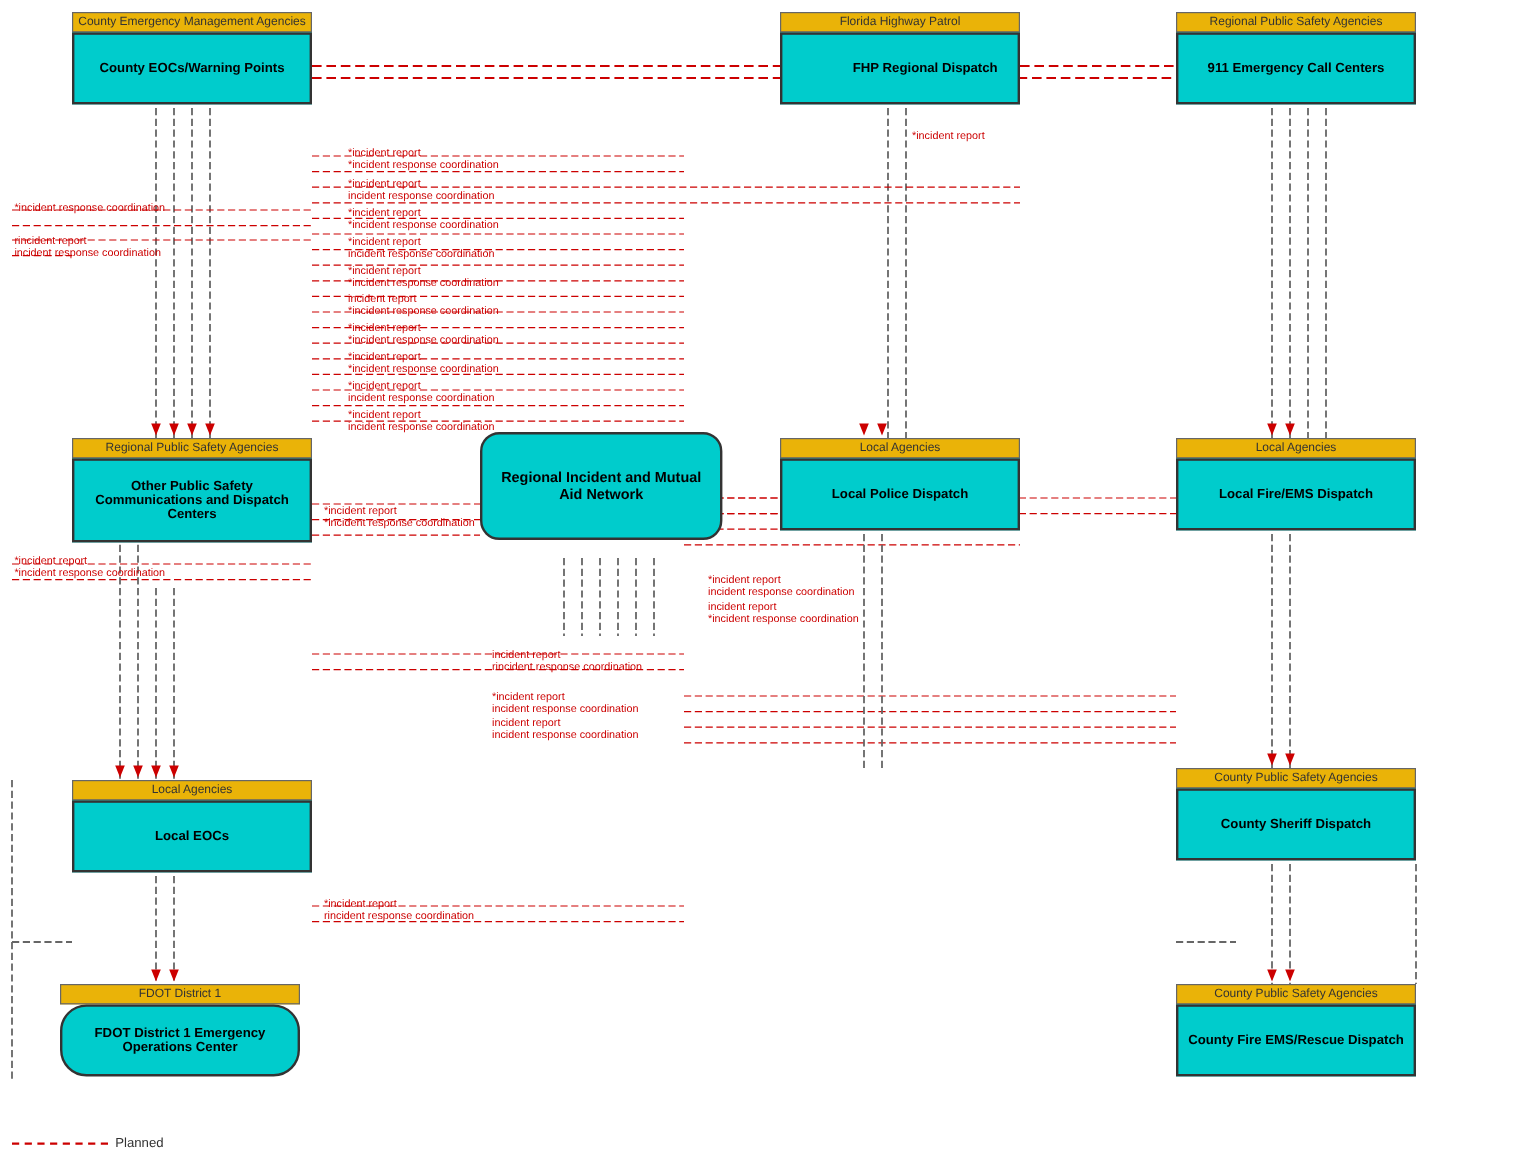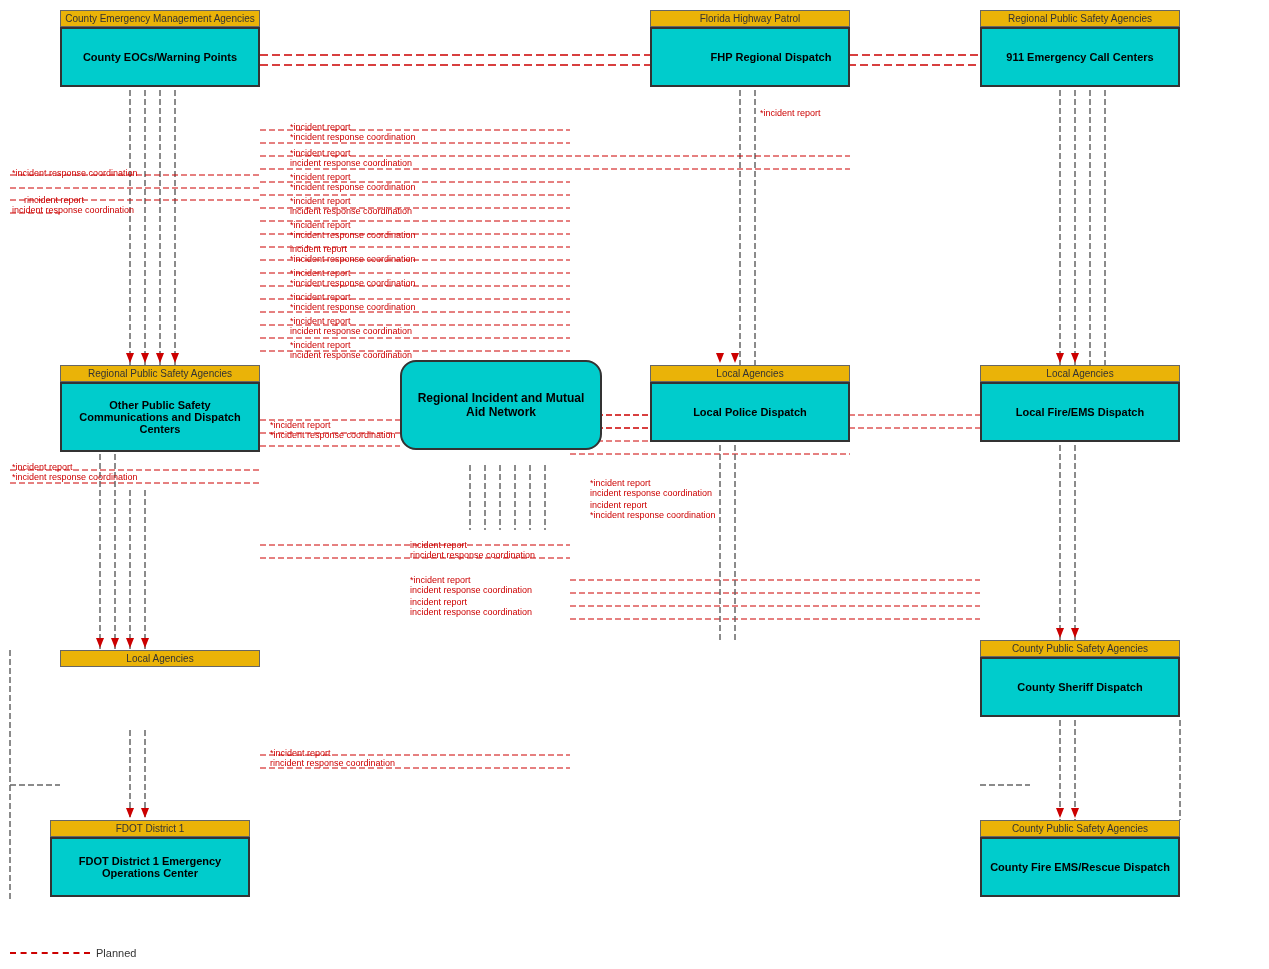--- a/index.html
+++ b/index.html
@@ -229,30 +229,31 @@
     <div class="node-body" style="min-height:60px; display:flex; align-items:center; justify-content:center;">Local Police Dispatch</div>
   </div>
 
   <div class="node" style="left:980px; top:365px; width:200px;">
     <div class="node-header">Local Agencies</div>
     <div class="node-body" style="min-height:60px; display:flex; align-items:center; justify-content:center;">Local Fire/EMS Dispatch</div>
   </div>
 
   <div class="node" style="left:60px; top:650px; width:200px;">
     <div class="node-header">Local Agencies</div>
+    <div class="node-body" style="min-height:60px; display:flex; align-items:center; justify-content:center;">Local EOCs</div>
   </div>
 
   <div class="node" style="left:980px; top:640px; width:200px;">
     <div class="node-header">County Public Safety Agencies</div>
     <div class="node-body" style="min-height:60px; display:flex; align-items:center; justify-content:center;">County Sheriff Dispatch</div>
   </div>
 
   <div class="node" style="left:50px; top:820px; width:200px;">
     <div class="node-header">FDOT District 1</div>
-    <div class="node-body" style="min-height:60px; display:flex; align-items:center; justify-content:center;">FDOT District 1 Emergency Operations Center</div>
+    <div class="node-body" style="min-height:60px; display:flex; align-items:center; justify-content:center;border-radius:22px;">FDOT District 1 Emergency Operations Center</div>
   </div>
 
   <div class="node" style="left:980px; top:820px; width:200px;">
     <div class="node-header">County Public Safety Agencies</div>
     <div class="node-body" style="min-height:60px; display:flex; align-items:center; justify-content:center;">County Fire EMS/Rescue Dispatch</div>
   </div>
 
   <div style="position:absolute; left:290px; top:122px; font-size:9px; color:#cc0000; white-space:nowrap;">*incident report</div>
   <div style="position:absolute; left:290px; top:132px; font-size:9px; color:#cc0000; white-space:nowrap;">*incident response coordination</div>
   <div style="position:absolute; left:290px; top:148px; font-size:9px; color:#cc0000; white-space:nowrap;">*incident report</div>
@@ -268,21 +269,21 @@
   <div style="position:absolute; left:290px; top:268px; font-size:9px; color:#cc0000; white-space:nowrap;">*incident report</div>
   <div style="position:absolute; left:290px; top:278px; font-size:9px; color:#cc0000; white-space:nowrap;">*incident response coordination</div>
   <div style="position:absolute; left:290px; top:292px; font-size:9px; color:#cc0000; white-space:nowrap;">*incident report</div>
   <div style="position:absolute; left:290px; top:302px; font-size:9px; color:#cc0000; white-space:nowrap;">*incident response coordination</div>
   <div style="position:absolute; left:290px; top:316px; font-size:9px; color:#cc0000; white-space:nowrap;">*incident report</div>
   <div style="position:absolute; left:290px; top:326px; font-size:9px; color:#cc0000; white-space:nowrap;">incident response coordination</div>
   <div style="position:absolute; left:290px; top:340px; font-size:9px; color:#cc0000; white-space:nowrap;">*incident report</div>
   <div style="position:absolute; left:290px; top:350px; font-size:9px; color:#cc0000; white-space:nowrap;">incident response coordination</div>
 
   <div style="position:absolute; left:12px; top:168px; font-size:9px; color:#cc0000; white-space:nowrap;">*incident response coordination</div>
-  <div style="position:absolute; left:24px; top:195px; font-size:9px; color:#cc0000; white-space:nowrap;">rincident report</div>
+  <div style="position:absolute; left:12px; top:195px; font-size:9px; color:#cc0000; white-space:nowrap;">rincident report</div>
   <div style="position:absolute; left:12px; top:205px; font-size:9px; color:#cc0000; white-space:nowrap;">incident response coordination</div>
 
   <div style="position:absolute; left:270px; top:420px; font-size:9px; color:#cc0000; white-space:nowrap;">*incident report</div>
   <div style="position:absolute; left:270px; top:430px; font-size:9px; color:#cc0000; white-space:nowrap;">*incident response coordination</div>
 
   <div style="position:absolute; left:12px; top:462px; font-size:9px; color:#cc0000; white-space:nowrap;">*incident report</div>
   <div style="position:absolute; left:12px; top:472px; font-size:9px; color:#cc0000; white-space:nowrap;">*incident response coordination</div>
 
   <div style="position:absolute; left:590px; top:478px; font-size:9px; color:#cc0000; white-space:nowrap;">*incident report</div>
   <div style="position:absolute; left:590px; top:488px; font-size:9px; color:#cc0000; white-space:nowrap;">incident response coordination</div>

